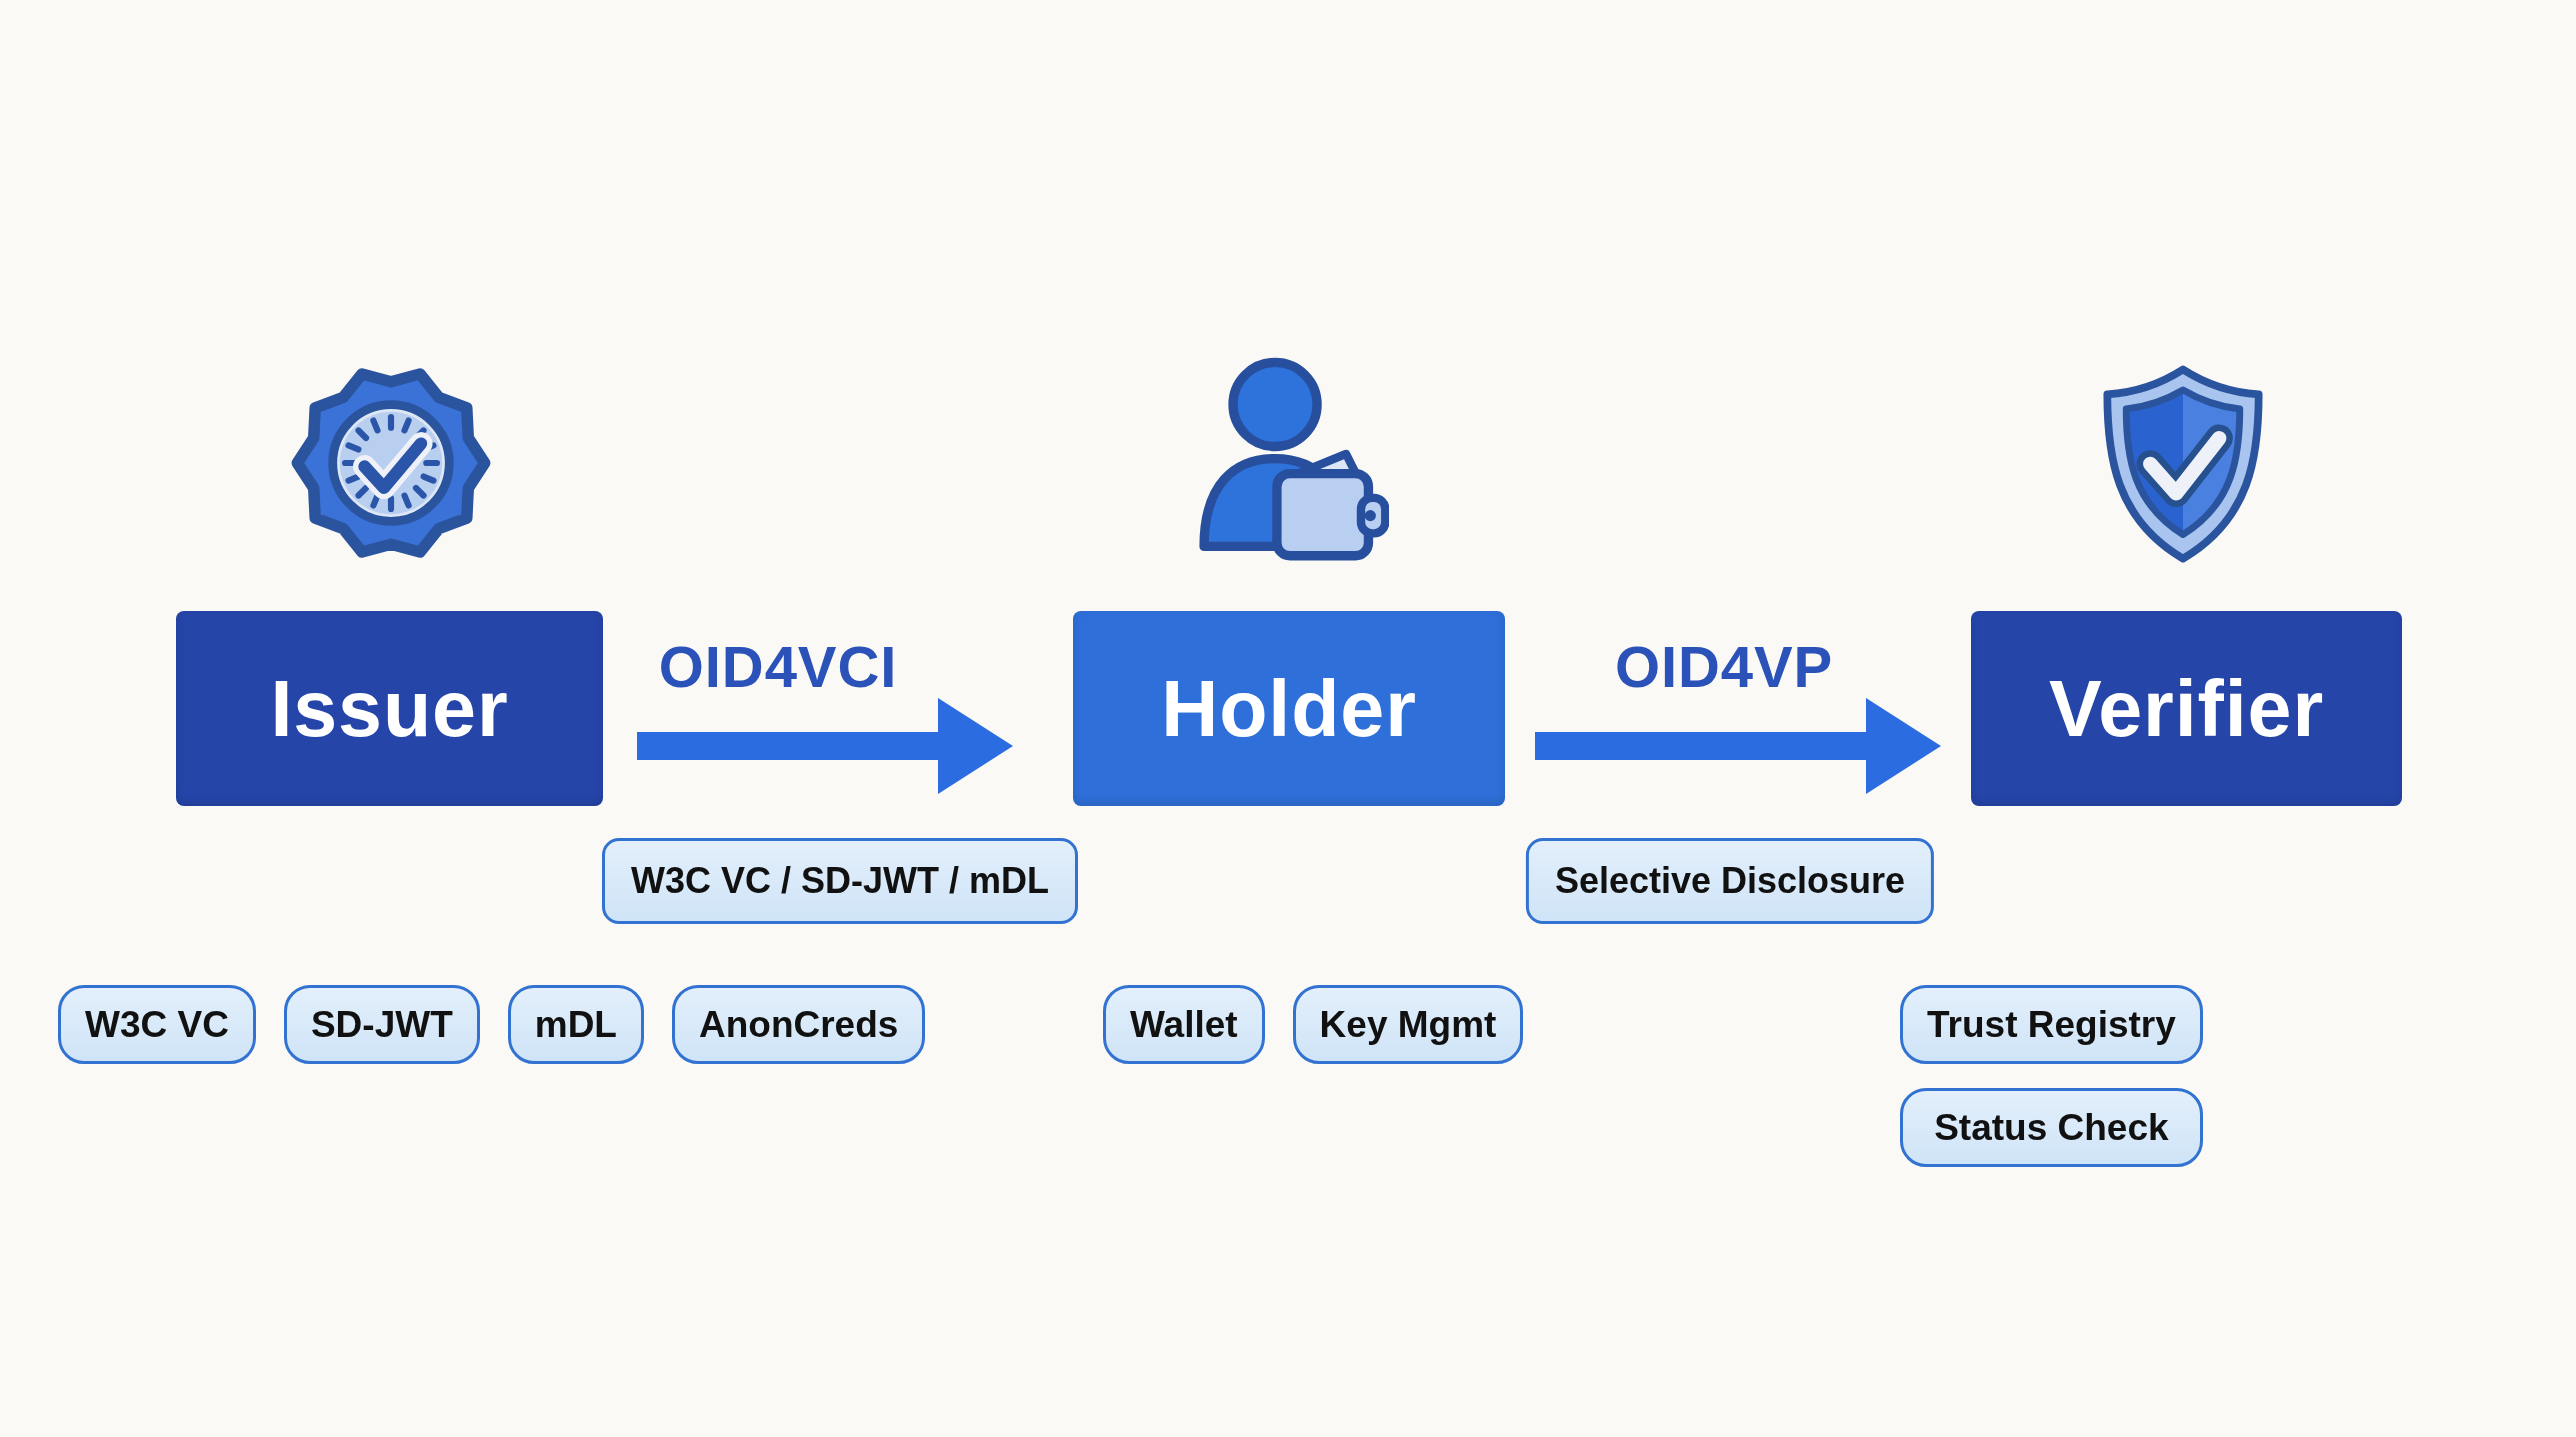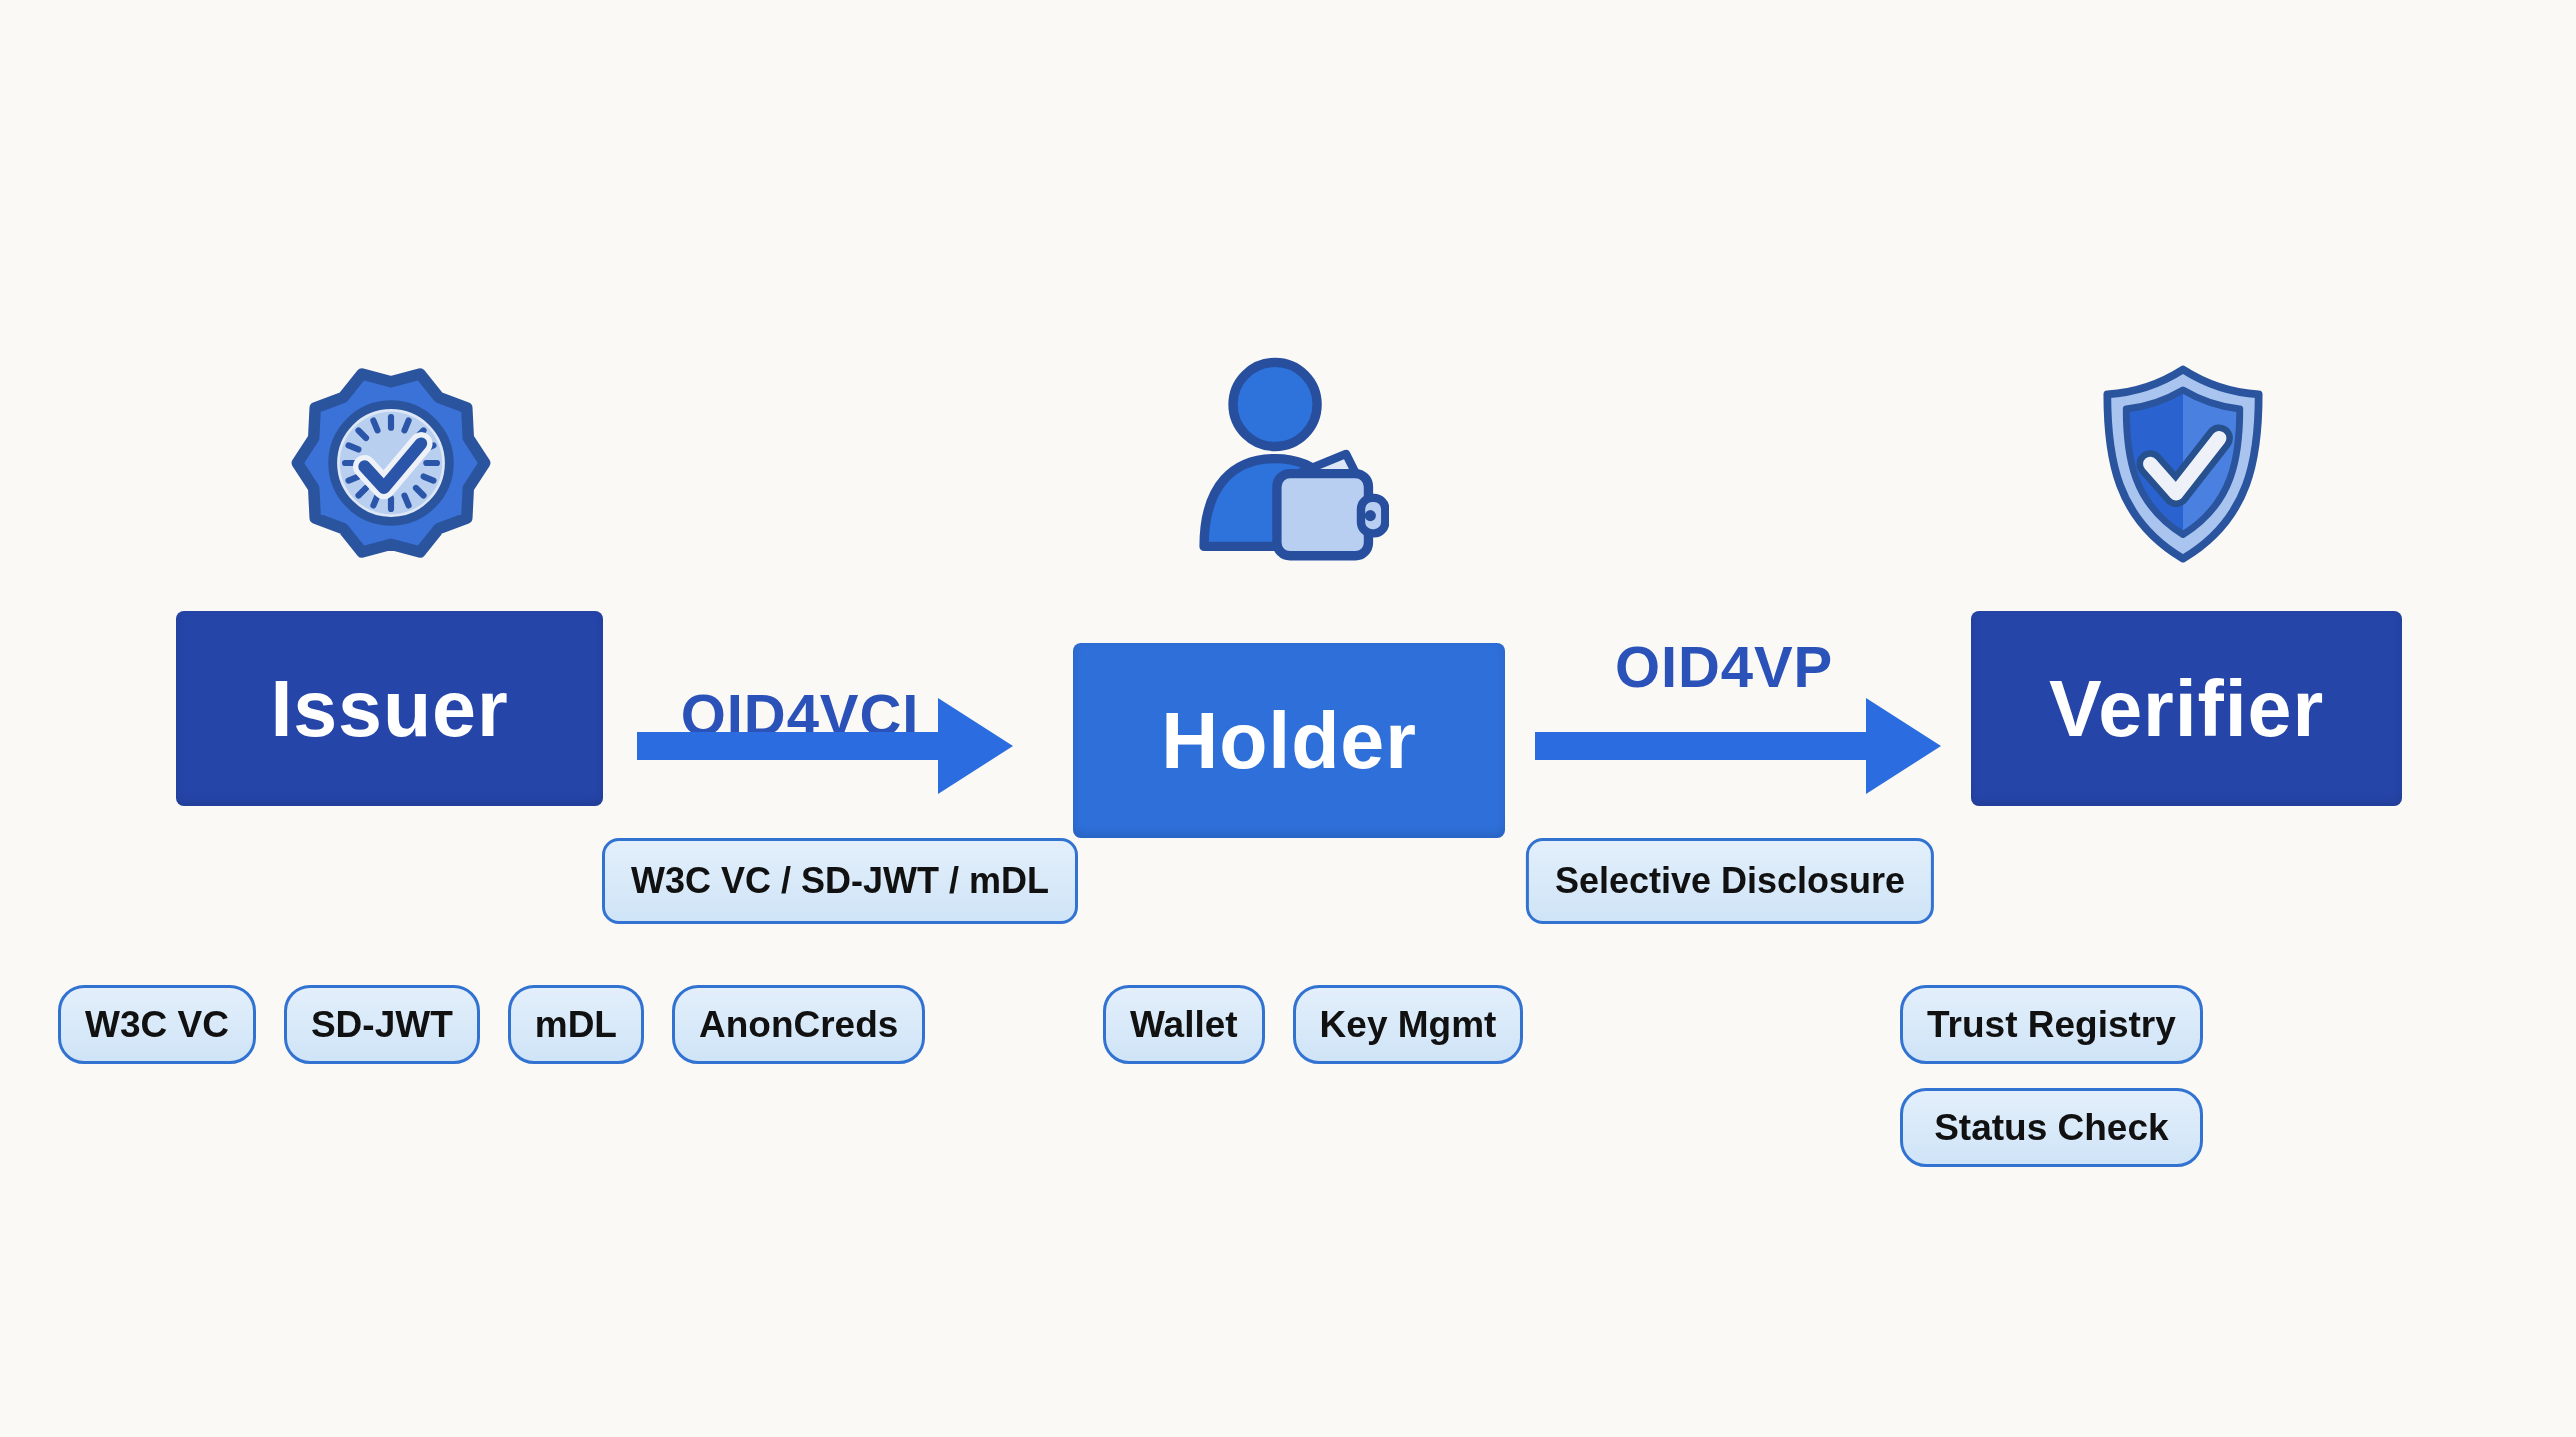--- a/index.html
+++ b/index.html
@@ -107,29 +107,29 @@
       <path d="M100,30 C122,43 146,50 166,52 C166,108 158,162 100,198 C42,162 34,108 34,52 C54,50 78,43 100,30 Z" fill="url(#shgrad)" stroke="#2b549f" stroke-width="8" stroke-linejoin="round"></path>
       <path d="M62,116 L92,150 L142,86" fill="none" stroke="#27508f" stroke-width="32" stroke-linecap="round" stroke-linejoin="round"></path>
       <path d="M62,116 L92,150 L142,86" fill="none" stroke="#eef2f8" stroke-width="17" stroke-linecap="round" stroke-linejoin="round"></path>
     </svg>
   </div>
 
   <div class="actor-box dark" style="left:176px;">
     <span class="actor-label">Issuer</span>
   </div>
 
-  <div class="actor-box bright" style="left:1073px;width:432px;margin-top:32px;">
+  <div class="actor-box bright" style="left:1073px;width:432px;">
     <span class="actor-label">Holder</span>
   </div>
 
   <div class="actor-box dark" style="left:1971px;width:431px;">
     <span class="actor-label">Verifier</span>
   </div>
 
-  <div class="protocol-label" style="left:800px;top:633px;margin-top:48px;">OID4VCI</div>
+  <div class="protocol-label" style="left:778px;top:633px;">OID4VCI</div>
 
   <div>
     <div class="arrow-shaft" style="left:637px;top:732px;width:305px;"></div>
     <div class="arrow-head" style="left:938px;top:698px;"></div>
   </div>
 
   <div class="tag mid-tag" style="left:840px;">W3C VC / SD-JWT / mDL</div>
 
   <div class="protocol-label" style="left:1724px;top:633px;">OID4VP</div>
 

